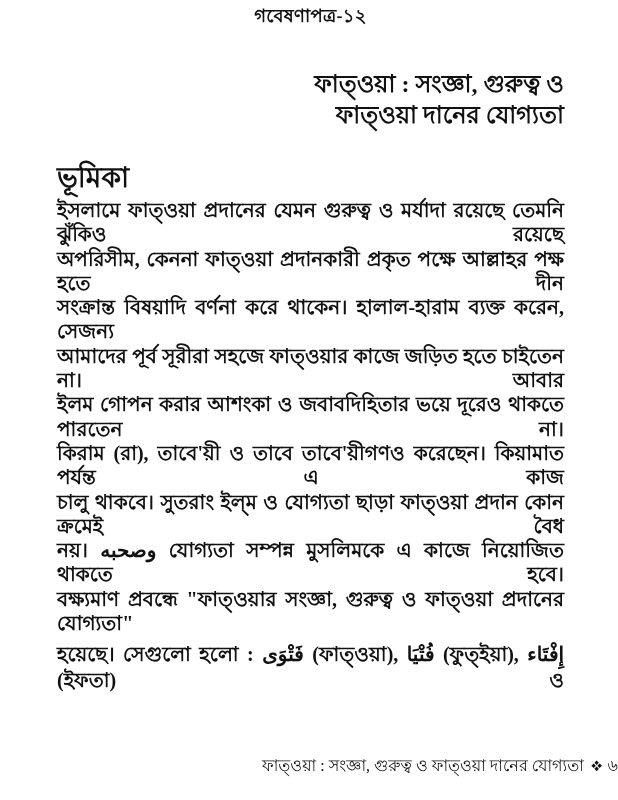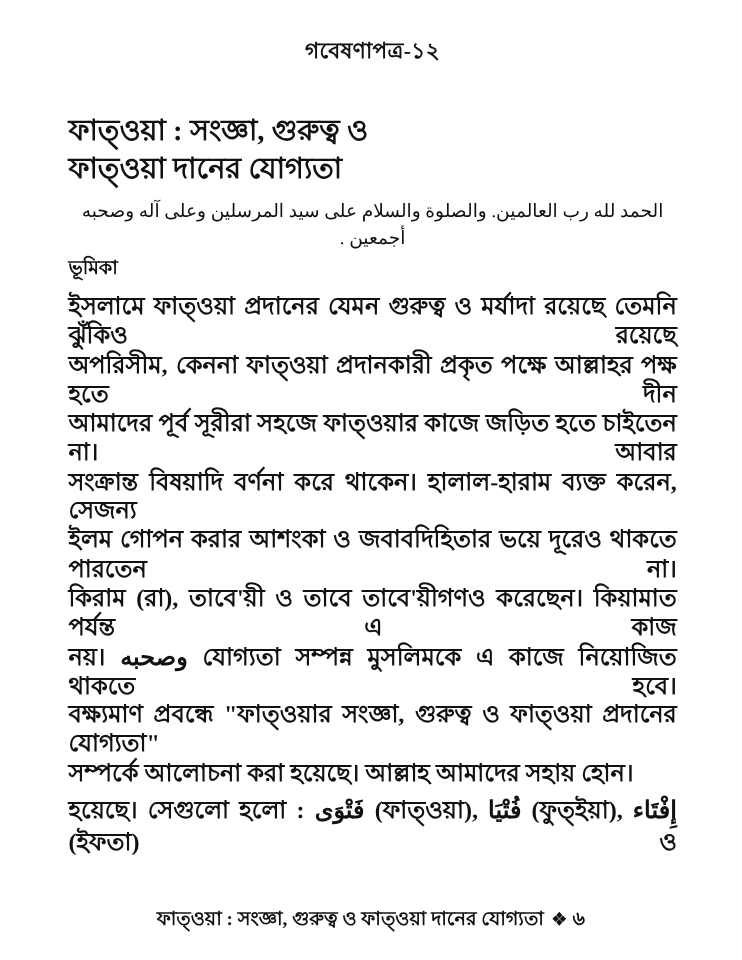--- a/index.html
+++ b/index.html
@@ -2,104 +2,103 @@
 <html lang="bn"><head>
 <meta charset="utf-8">
 <style>
   * { margin: 0; padding: 0; box-sizing: border-box; }
   html, body { width: 618px; height: 800px; background: #f6f6f4; }
   body { font-family: "Liberation Serif", serif; color: #111; }
   .page {
     position: relative;
     width: 618px; height: 800px;
     background: #ffffff;
-    padding: 28px 54px 0 57px;
+    padding: 2px 54px 0 57px;
     overflow: hidden;
   }
   .doc-header {
     text-align: center;
     font-size: 18px;
     font-weight: bold;
     letter-spacing: 0.3px;
   }
   .doc-title {
     margin-top: 36px;
-    text-align: left;
+    text-align: right;
     font-size: 24px;
     font-weight: bold;
     line-height: 31px;
   }
   .arabic-line {
     text-align: center;
     direction: rtl;
     font-size: 16px;
     font-weight: normal;
     line-height: 22px;
   }
   .bismillah { margin-top: 10px; }
   .hamd { margin-top: 9px; font-size: 15.5px; }
   .sec-heading {
-    font-size: 16px;
+    font-size: 28px;
     font-weight: bold;
-    margin-top: 1px;
+    margin-top: 34px;
     line-height: 26px;
   }
   .sec-heading.second { font-size: 19px; margin-top: 11px; }
   .para { margin-top: 7px; }
   .pline {
     font-size: 20px;
     font-weight: bold;
     line-height: 24.3px;
     text-align: justify;
     text-align-last: justify;
     text-justify: inter-word;
     white-space: normal;
   }
   .para2 .pline { line-height: 25.6px; }
   .pline.last { text-align-last: left; }
   .doc-footer {
     position: absolute;
     top: 753px; left: 0; right: 0;
-    text-align: center;
+    text-align: right;
     font-size: 16px;
-    font-weight: bold;
+    font-weight: normal;
   }
   .doc-footer .sep {
     display: inline-block;
     margin: 0 5px 0 7px;
     font-size: 15px;
   }
 </style>
 </head>
 <body>
 
 <div class="page">
 
   <div class="doc-header">গবেষণাপত্র-১২</div>
 
   <div class="doc-title">
     <div>ফাত্‌ওয়া : সংজ্ঞা, গুরুত্ব ও</div>
     <div>ফাত্‌ওয়া দানের যোগ্যতা</div>
   </div>
 
 
-  <div class="arabic-line hamd">الحمد لله رب العالمين. والصلوة والسلام على سيد المرسلين وعلى آله وصحبه أجمعين .</div>
 
   <div class="sec-heading">ভূমিকা</div>
 
   <div class="para para1">
     <div class="pline">ইসলামে ফাত্‌ওয়া প্রদানের যেমন গুরুত্ব ও মর্যাদা রয়েছে তেমনি ঝুঁকিও রয়েছে</div>
     <div class="pline">অপরিসীম, কেননা ফাত্‌ওয়া প্রদানকারী প্রকৃত পক্ষে আল্লাহর পক্ষ হতে দীন</div>
+    <div class="pline">সংক্রান্ত বিষয়াদি বর্ণনা করে থাকেন। হালাল-হারাম ব্যক্ত করেন, সেজন্য</div>
     <div class="pline">আমাদের পূর্ব সূরীরা সহজে ফাত্‌ওয়ার কাজে জড়িত হতে চাইতেন না। আবার</div>
-    <div class="pline">সংক্রান্ত বিষয়াদি বর্ণনা করে থাকেন। হালাল-হারাম ব্যক্ত করেন, সেজন্য</div>
     <div class="pline">ইলম গোপন করার আশংকা ও জবাবদিহিতার ভয়ে দূরেও থাকতে পারতেন না।</div>
     <div class="pline">কিরাম (রা), তাবে'য়ী ও তাবে তাবে'য়ীগণও করেছেন। কিয়ামাত পর্যন্ত এ কাজ</div>
+    <div class="pline">চালু থাকবে। সুতরাং ইল্‌ম ও যোগ্যতা ছাড়া ফাত্‌ওয়া প্রদান কোন ক্রমেই বৈধ</div>
     <div class="pline">নয়। وصحبه যোগ্যতা সম্পন্ন মুসলিমকে এ কাজে নিয়োজিত থাকতে হবে।</div>
     <div class="pline">বক্ষ্যমাণ প্রবন্ধে "ফাত্‌ওয়ার সংজ্ঞা, গুরুত্ব ও ফাত্‌ওয়া প্রদানের যোগ্যতা"</div>
-    <div class="pline last">সম্পর্কে আলোচনা করা হয়েছে। আল্লাহ আমাদের সহায় হোন।</div>
   </div>
 
 
   <div class="para para2">
     <div class="pline">হয়েছে। সেগুলো হলো : فَتْوَى (ফাত্‌ওয়া), فُتْيَا (ফুত্‌ইয়া), إِفْتَاء (ইফতা) ও</div>
 
   </div>
 
   <div class="doc-footer">
     <span>ফাত্‌ওয়া : সংজ্ঞা, গুরুত্ব ও ফাত্‌ওয়া দানের যোগ্যতা</span><span class="sep">❖</span><span>৬</span>

